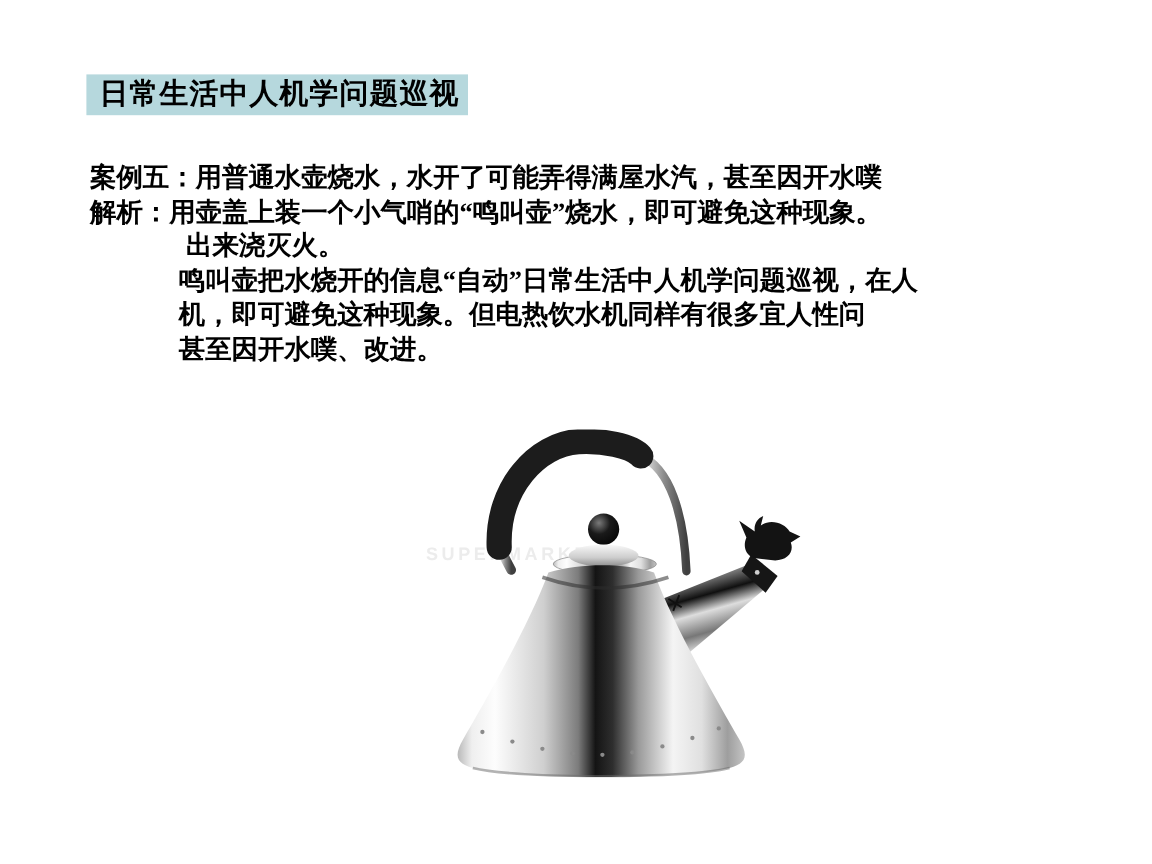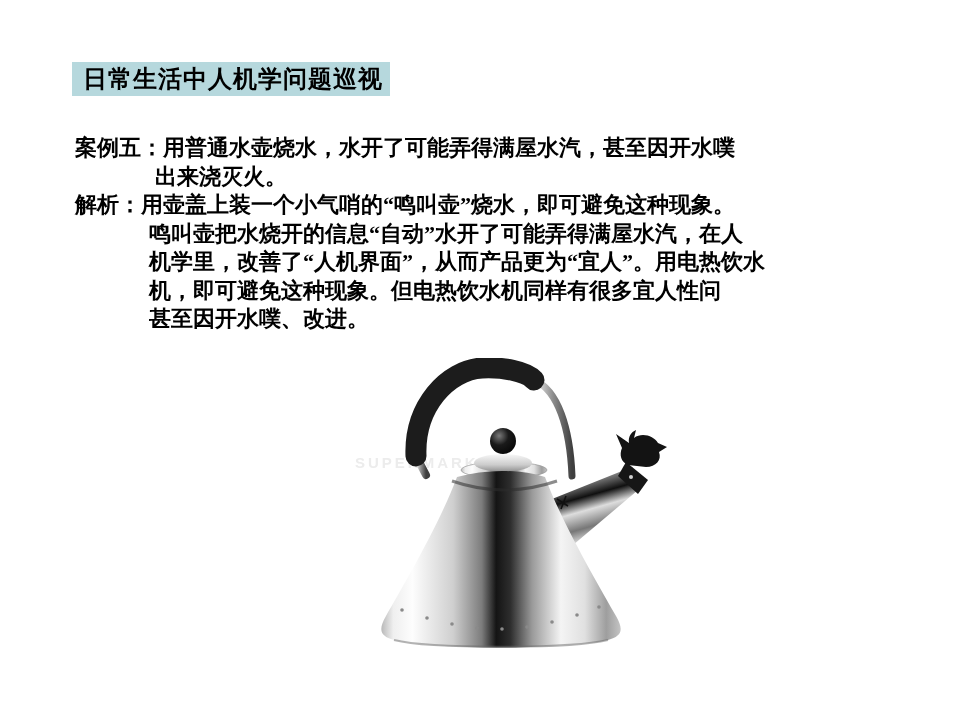--- a/index.html
+++ b/index.html
@@ -74,24 +74,23 @@
 </style>
 </head>
 <body>
 
 <div class="slide">
 
   <div class="title-box">日常生活中人机学问题巡视</div>
 
   <div class="body-text">
     <div class="line ind-0">案例五：用普通水壶烧水，水开了可能弄得满屋水汽，甚至因开水噗</div>
+    <div class="line ind-0">解析：用壶盖上装一个小气哨的“鸣叫壶”烧水，即可避免这种现象。</div>
     <div class="line ind-a">出来浇灭火。</div>
-    <div class="line ind-0">解析：用壶盖上装一个小气哨的“鸣叫壶”烧水，即可避免这种现象。</div>
-    <div class="line ind-b">鸣叫壶把水烧开的信息“自动”水开了可能弄得满屋水汽，在人</div>
-    <div class="line ind-b">机学里，改善了“人机界面”，从而产品更为“宜人”。用电热饮水</div>
+    <div class="line ind-b">鸣叫壶把水烧开的信息“自动”日常生活中人机学问题巡视，在人</div>
     <div class="line ind-b">机，即可避免这种现象。但电热饮水机同样有很多宜人性问</div>
     <div class="line ind-b">甚至因开水噗、改进。</div>
   </div>
 
   <div class="figure">
 
     <div class="watermark">
       <div class="wm-small">SUPERMARKET</div>
     </div>
 

